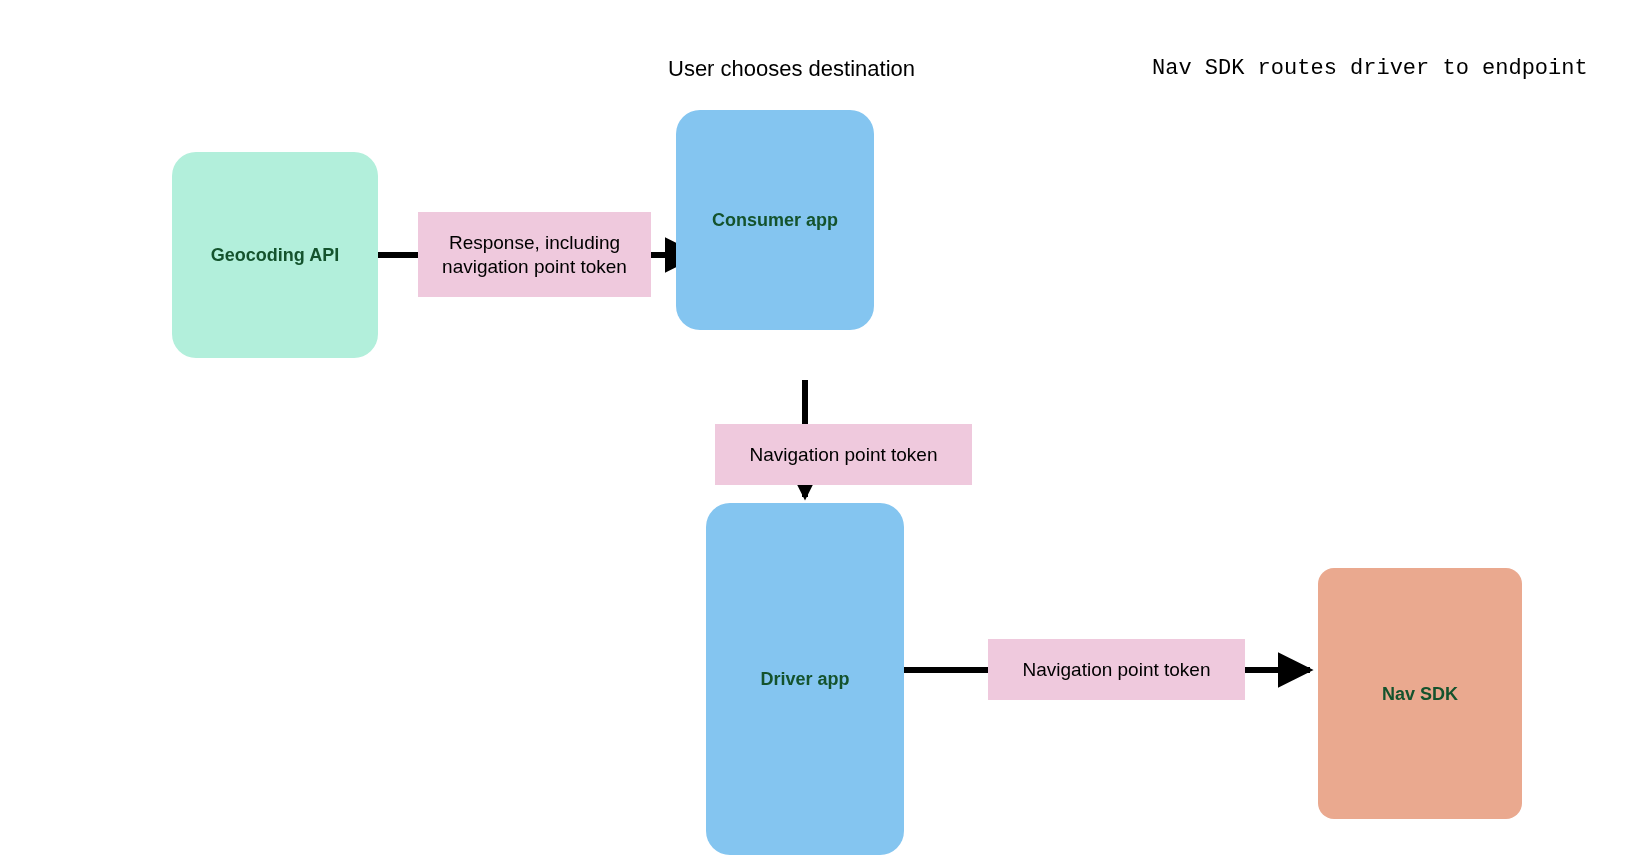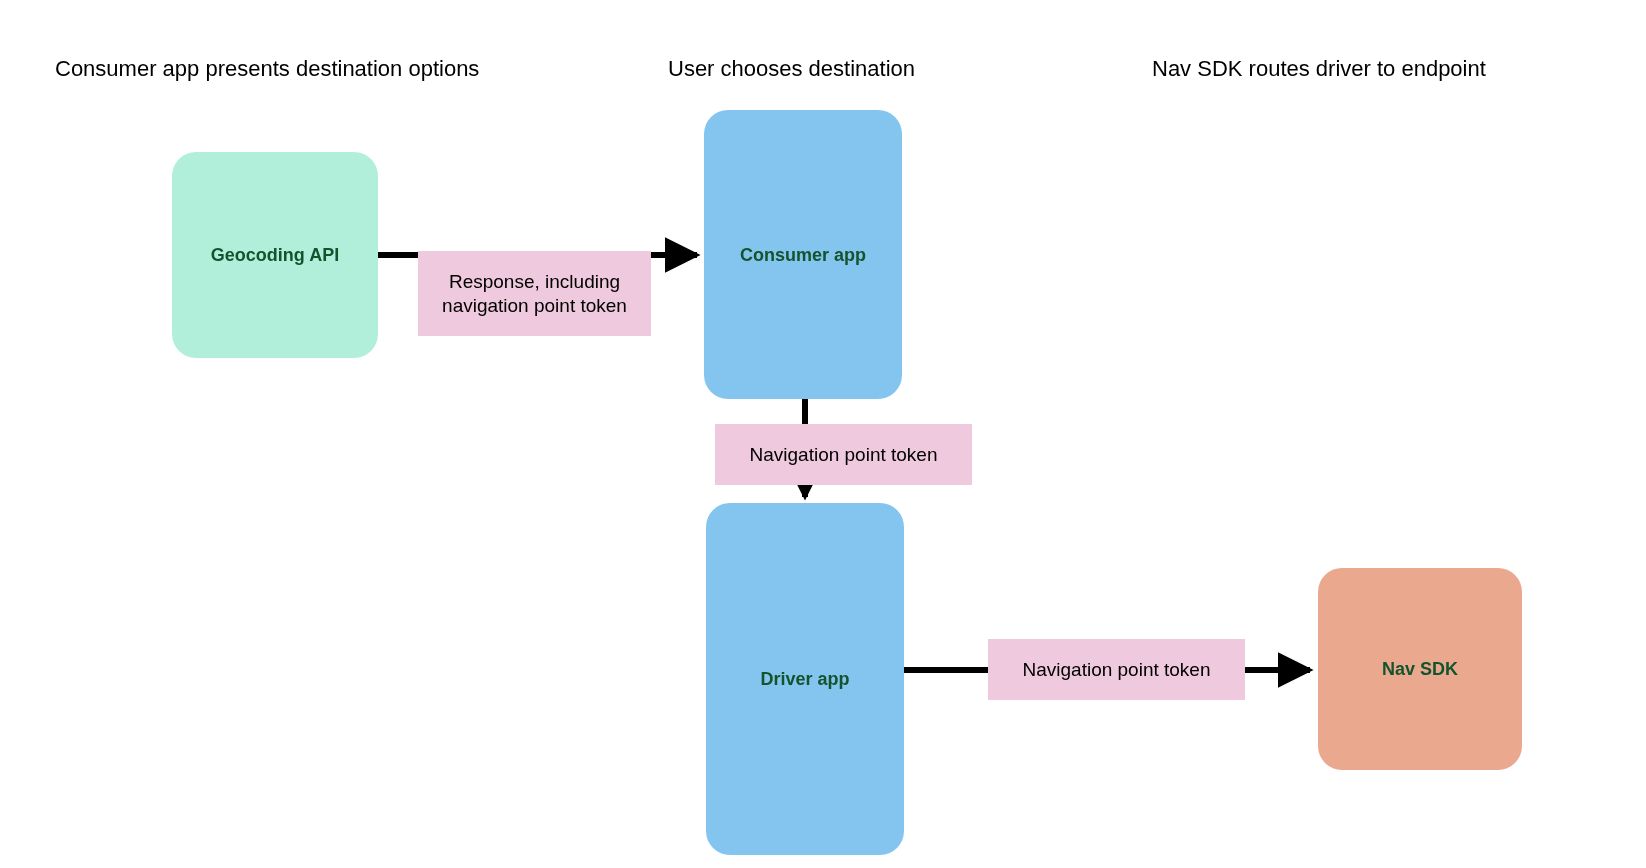--- a/index.html
+++ b/index.html
@@ -68,25 +68,24 @@
     height: 868px;
     z-index: 1;
     pointer-events: none;
   }
 </style>
 </head>
 <body>
 
 <div id="canvas">
 
-  <div class="col-header" style="left:55px; top:56px;">Consumer app presents destination options</div>
 
   <div class="col-header" style="left:668px; top:56px;text-align:center;">User chooses destination</div>
 
-  <div class="col-header" style="left:1152px; top:56px;">Nav SDK routes driver to endpoint</div>
+  <div class="col-header" style="left:1152px; top:56px;font-family:Liberation Mono, monospace;">Nav SDK routes driver to endpoint</div>
 
   <svg class="connector-svg" viewBox="0 0 1646 868" xmlns="http://www.w3.org/2000/svg">
     <defs>
       <marker id="arrowhead" viewBox="0 0 10 10" refX="9" refY="5" markerWidth="6" markerHeight="6" orient="auto-start-reverse">
         <path d="M 0 0 L 10 5 L 0 10 z" fill="#000000"></path>
       </marker>
     </defs>
 
     <g>
       <line x1="378" y1="255" x2="418" y2="255" stroke="#000000" stroke-width="6"></line>
@@ -101,33 +100,33 @@
     <g>
       <line x1="904" y1="670" x2="988" y2="670" stroke="#000000" stroke-width="6"></line>
       <line x1="1245" y1="670" x2="1310" y2="670" stroke="#000000" stroke-width="6" marker-end="url(#arrowhead)"></line>
     </g>
   </svg>
 
   <div class="node" style="left:172px; top:152px; width:206px; height:206px; background:#B2EFDB; z-index:3;">
     <span class="node-label">Geocoding API</span>
   </div>
 
-  <div class="node" style="left:704px; top:110px; width:198px; height:289px; background:#84C5F0; z-index:3;">
+  <div class="node" style="left:676px; top:110px; width:198px; height:220px; background:#84C5F0; z-index:3;">
     <span class="node-label">Consumer app</span>
   </div>
 
   <div class="node" style="left:706px; top:503px; width:198px; height:352px; background:#84C5F0; z-index:3;">
     <span class="node-label">Driver app</span>
   </div>
 
-  <div class="node" style="left:1318px; top:568px; width:204px; height:202px; background:#EAA98F; z-index:3;">
+  <div class="node" style="left:1318px; top:568px; width:204px; height:251px; background:#EAA98F; z-index:3;border-radius:16px;">
     <span class="node-label">Nav SDK</span>
   </div>
 
-  <div class="edge-label" style="left:418px; top:212px; width:233px; height:85px;margin-top:39px;">
+  <div class="edge-label" style="left:418px; top:212px; width:233px; height:85px;">
     <span class="edge-label-text">Response, including navigation point token</span>
   </div>
 
   <div class="edge-label" style="left:715px; top:424px; width:257px; height:61px;">
     <span class="edge-label-text">Navigation point token</span>
   </div>
 
   <div class="edge-label" style="left:988px; top:639px; width:257px; height:61px;">
     <span class="edge-label-text">Navigation point token</span>
   </div>

